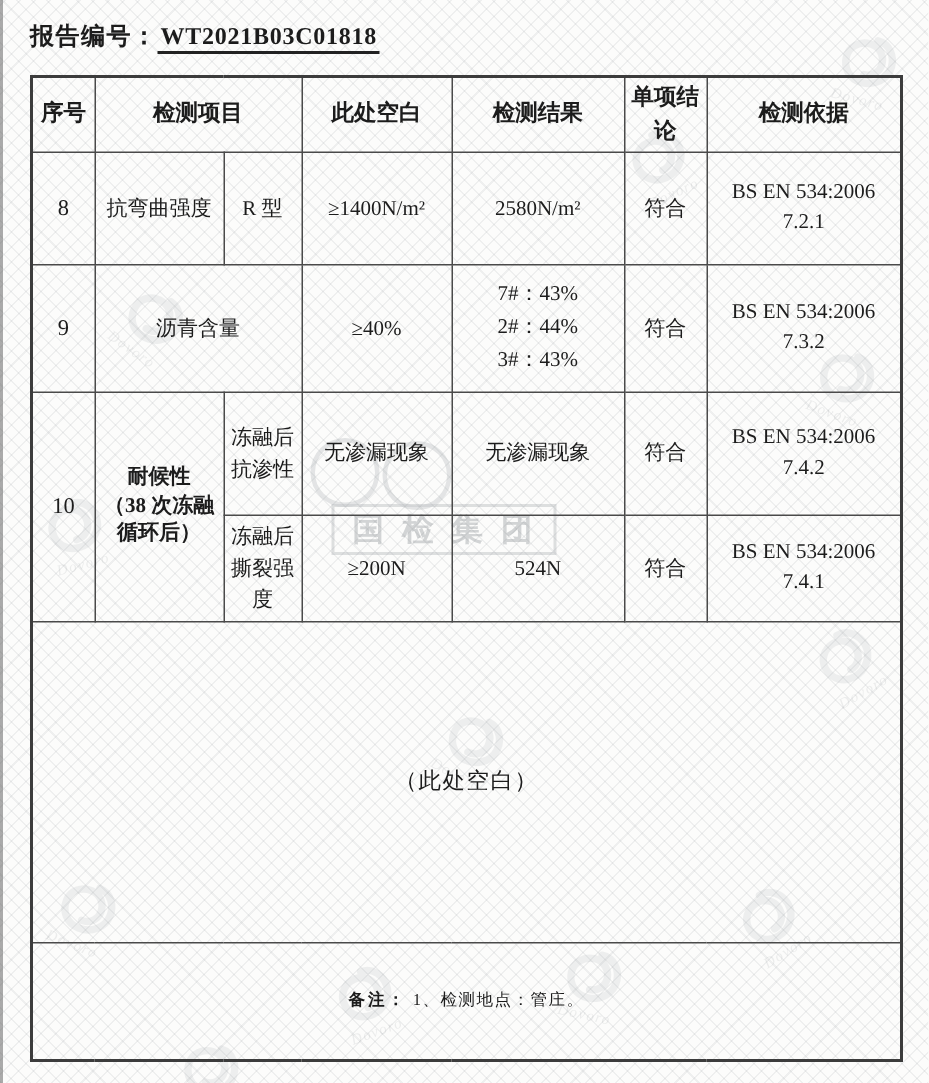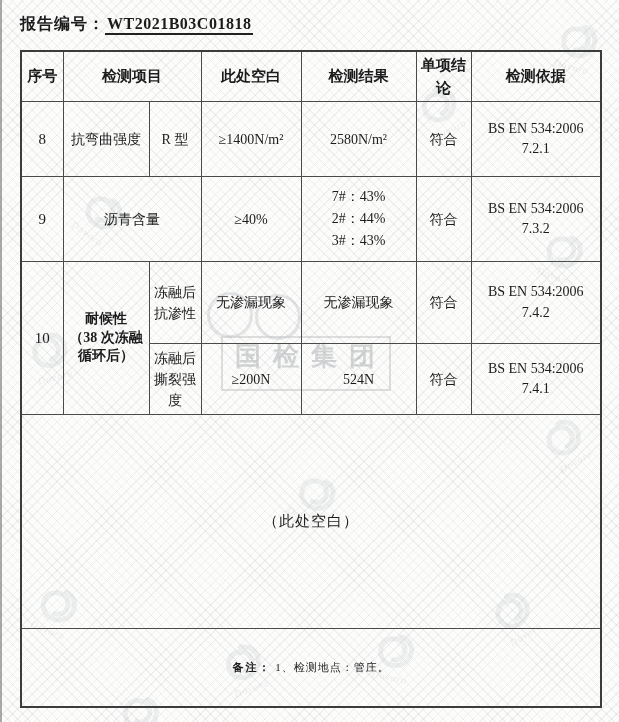--- a/index.html
+++ b/index.html
@@ -72,22 +72,22 @@
   .ring{
     position:absolute;border:3px solid rgba(160,165,170,0.55);
     border-radius:50%;width:40px;height:40px;
   }
   .ring.r1{left:2px;top:0;}
   .ring.r2{left:50px;top:2px;}
   .wm-box{
     position:absolute;left:16px;top:44px;
     border:2px solid rgba(150,155,160,0.6);
     color:rgba(140,145,150,0.75);
-    font-size:26px;font-weight:bold;
-    letter-spacing:12px;padding:1px 2px 15px 12px;
+    font-size:21px;font-weight:bold;
+    letter-spacing:12px;padding:1px 2px 1px 12px;
     white-space:nowrap;
   }
 </style>
 </head>
 <body>
 
 <div class="page">
 
   <div class="wm-layer">
     <div class="wm-center">

